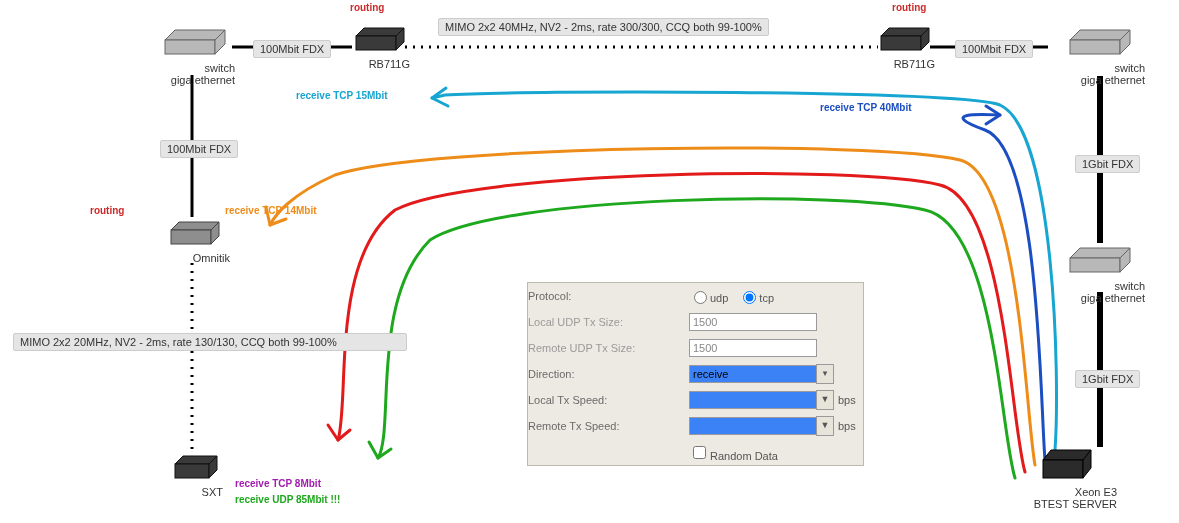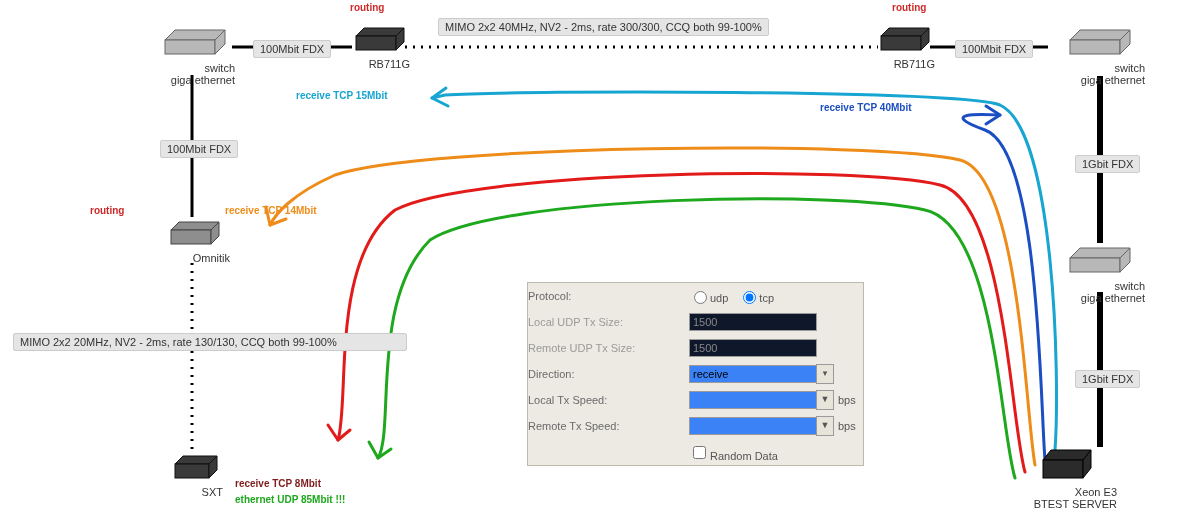--- a/index.html
+++ b/index.html
@@ -5,29 +5,29 @@
   html,body{margin:0;padding:0;width:1179px;height:523px;font-family:Verdana,Geneva,sans-serif;font-size:11px;color:#333;background:#fff;overflow:hidden}
   .stage{position:relative;width:1179px;height:523px}
   .node{position:absolute;text-align:right;pointer-events:none}
   .node svg{display:block;margin:0 auto}
   .lbl{position:absolute;background:#e5e5e5;border:1px solid #ccc;padding:2px 6px;border-radius:2px;font-size:11px;color:#333;pointer-events:none;white-space:nowrap}
   .txt{position:absolute;font-weight:bold;font-size:10px;pointer-events:none;white-space:nowrap}
   .routing{color:#cc2a2a}
   .flow-blue   {color:#1a4ec2}
   .flow-cyan   {color:#17a5d2}
   .flow-orange {color:#ee8c19}
-  .flow-red    {color:#7f1d1d}
+  .flow-red    {color:#a21caf}
   .flow-green  {color:#1da81d}
   .panel{position:absolute;left:527px;top:282px;width:335px;background:#eceae3;border:1px solid #bcb9ad;font-size:11px;color:#555}
   .panel .row{display:flex;align-items:center;height:26px}
   .panel .row.sep{border-top:1px solid #d4d1c7;margin-top:2px;padding-top:2px}
   .panel .cap{width:155px;text-align:left;padding-right:6px;color:#6a6a6a}
   .panel .cap.dis{color:#9a9a9a}
   .panel input[type=text]{width:120px;height:16px;border:1px solid #9a9a9a;background:#3b82f6;font:inherit;padding:0 3px}
-  .panel input[disabled]{background:#0f172a;color:#888}
+  .panel input[disabled]{background:#ffffff;color:#888}
   .panel .unit{margin-left:4px;color:#555}
   .panel .ddbtn{display:inline-block;width:16px;height:18px;border:1px solid #9a9a9a;background:#e7e4da;margin-left:-1px;vertical-align:top;text-align:center;line-height:16px;font-size:9px}
   .radio{display:inline-flex;align-items:flex-end;margin-right:10px}
   .radio input{margin-right:3px}
   .chk{display:inline-flex;align-items:flex-end}
   .chk input{margin-right:4px}
   svg.wires{position:absolute;left:0;top:0;pointer-events:none}
 </style>
 </head>
 <body>
@@ -158,21 +158,21 @@
 <div class="lbl" style="left:13px;top:333px;white-space:normal;width:380px">MIMO 2x2 20MHz, NV2 - 2ms, rate 130/130, CCQ both 99-100%</div>
 
 <div class="txt routing" style="left:350px;top:2px">routing</div>
 <div class="txt routing" style="left:892px;top:2px">routing</div>
 <div class="txt routing" style="left:90px;top:205px">routing</div>
 
 <div class="txt flow-cyan" style="left:296px;top:90px">receive TCP 15Mbit</div>
 <div class="txt flow-blue" style="left:820px;top:102px">receive TCP 40Mbit</div>
 <div class="txt flow-orange" style="left:225px;top:205px">receive TCP 14Mbit</div>
 <div class="txt flow-red" style="left:235px;top:478px">receive TCP 8Mbit</div>
-<div class="txt flow-green" style="left:235px;top:494px">ethernet UDP 85Mbit !!!</div>
+<div class="txt flow-green" style="left:235px;top:494px">receive UDP 85Mbit !!!</div>
 
 <div class="panel">
   <div class="row">
     <span class="cap">Protocol:</span>
     <label class="radio">
       <input type="radio" name="proto" style="">
       <span>udp</span>
     </label>
     <label class="radio">
       <input type="radio" name="proto" checked="" style="">

